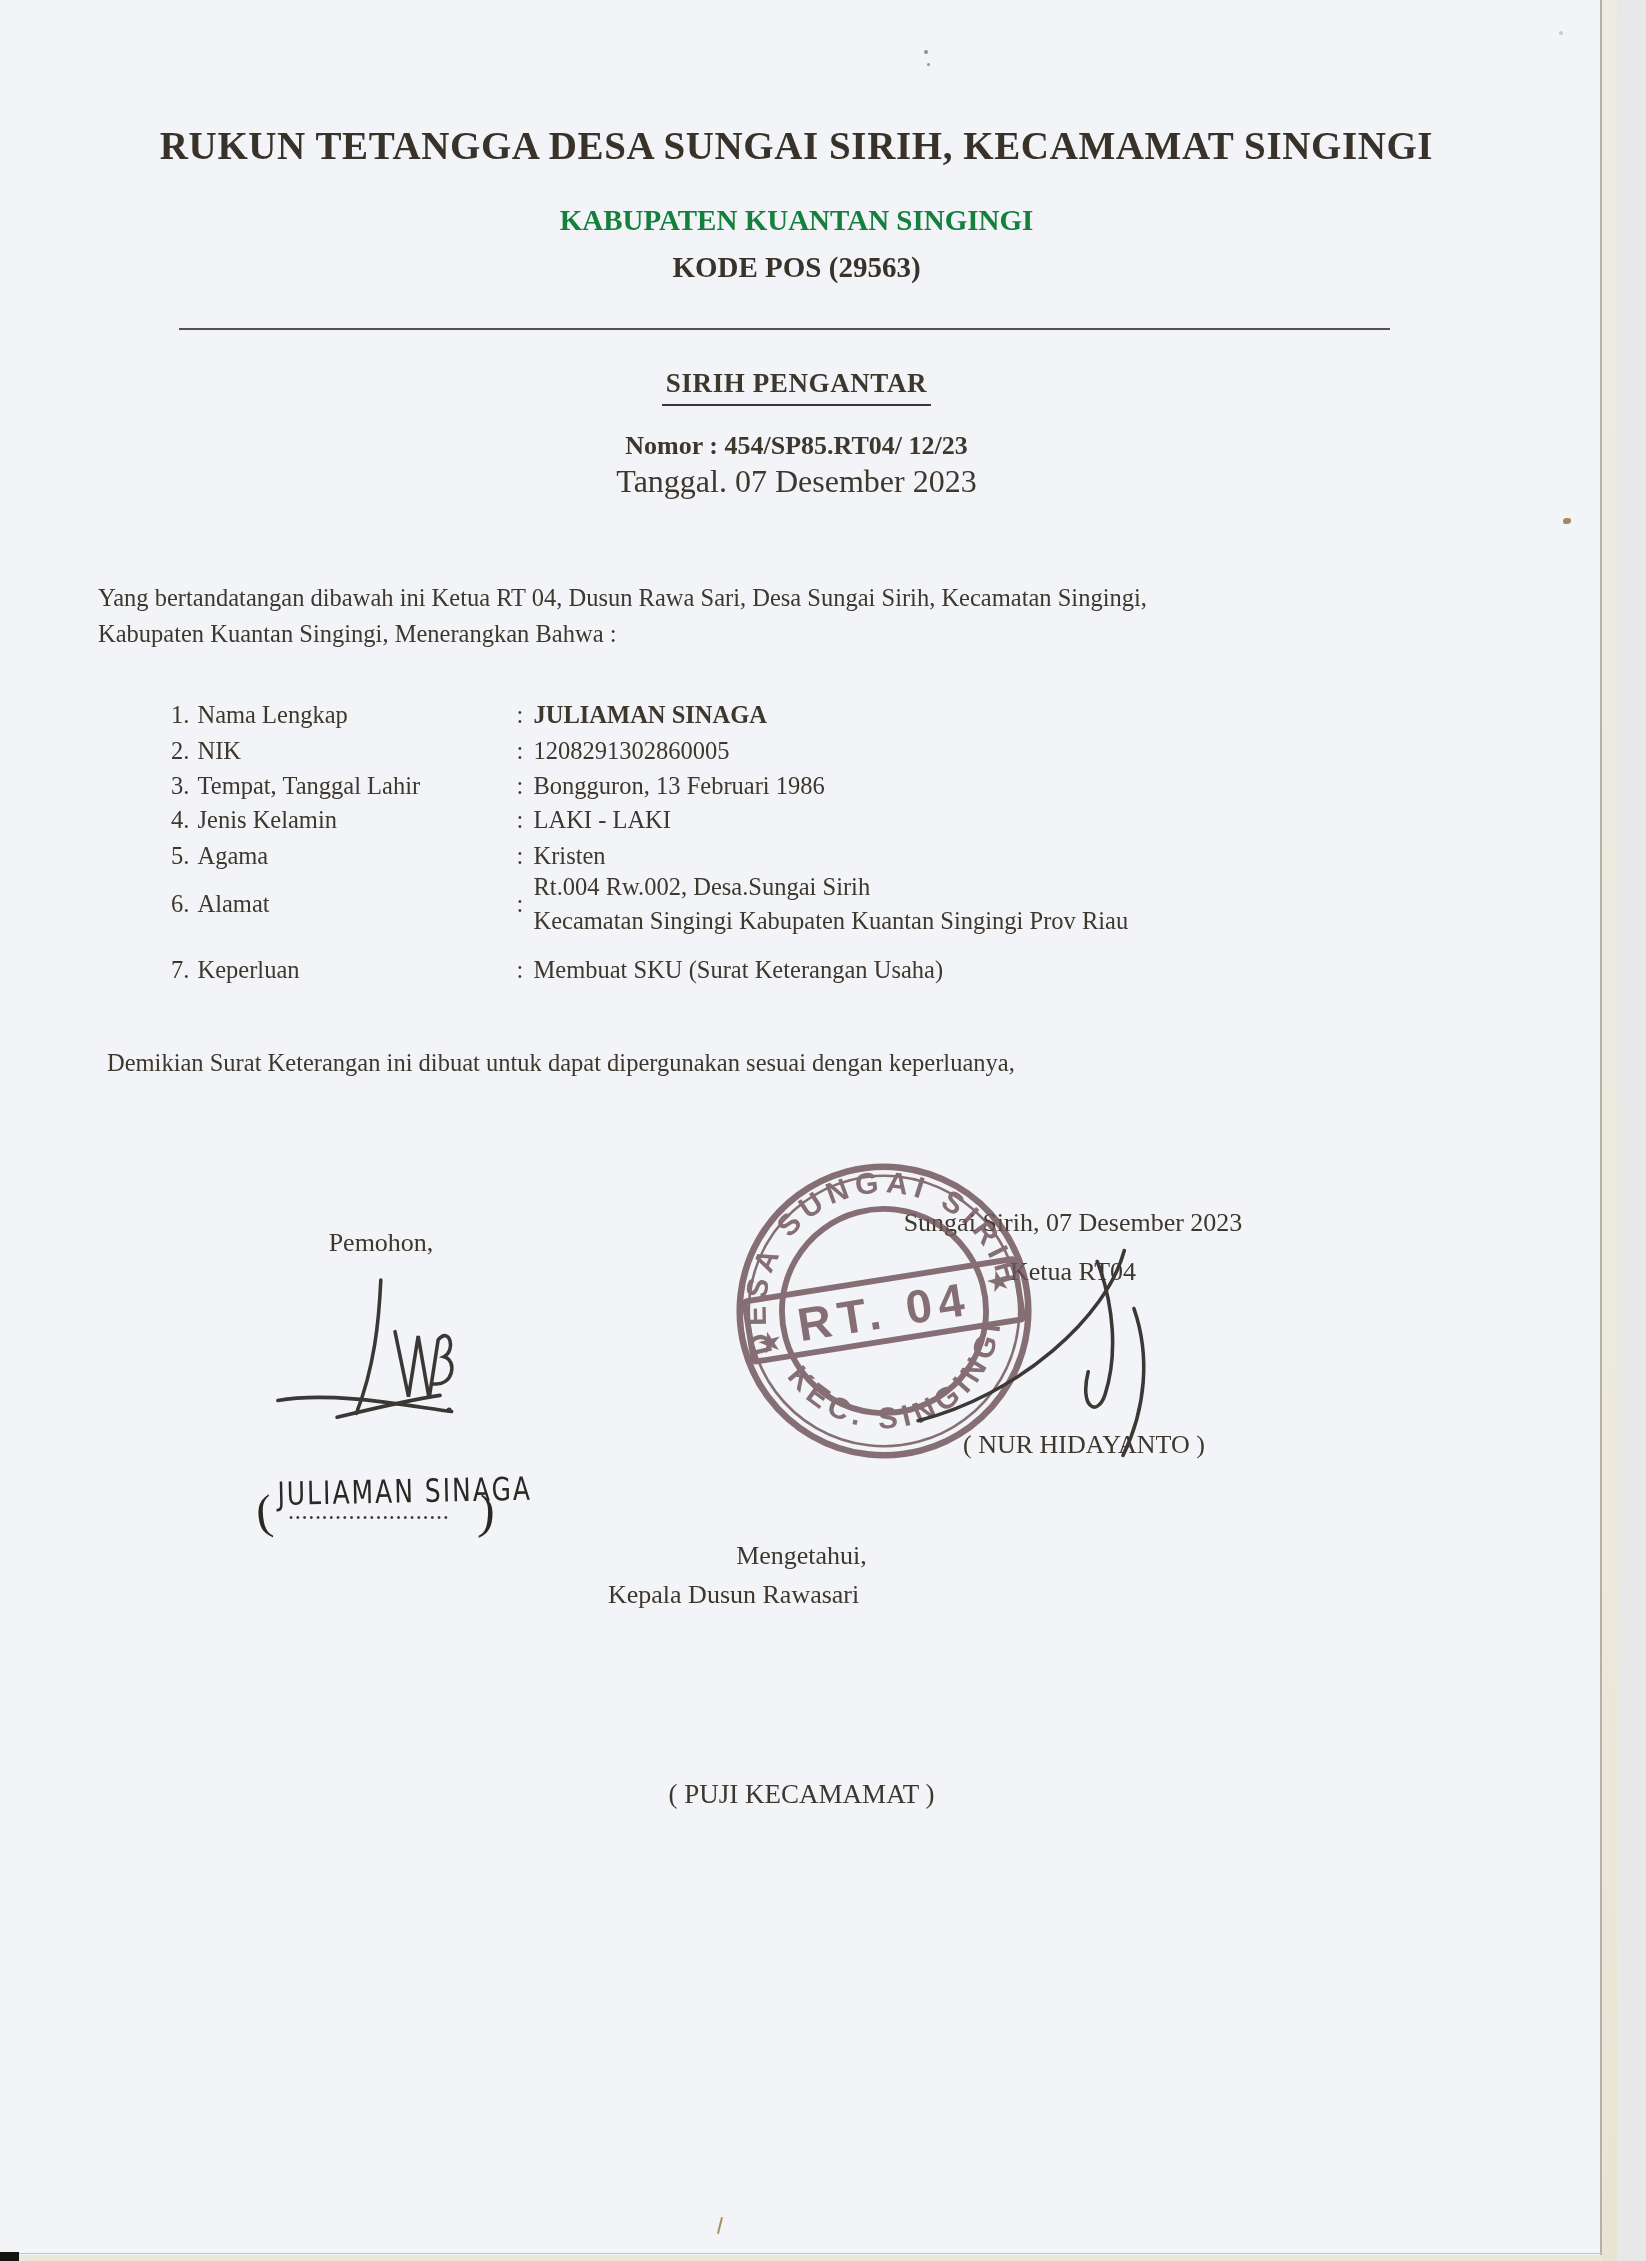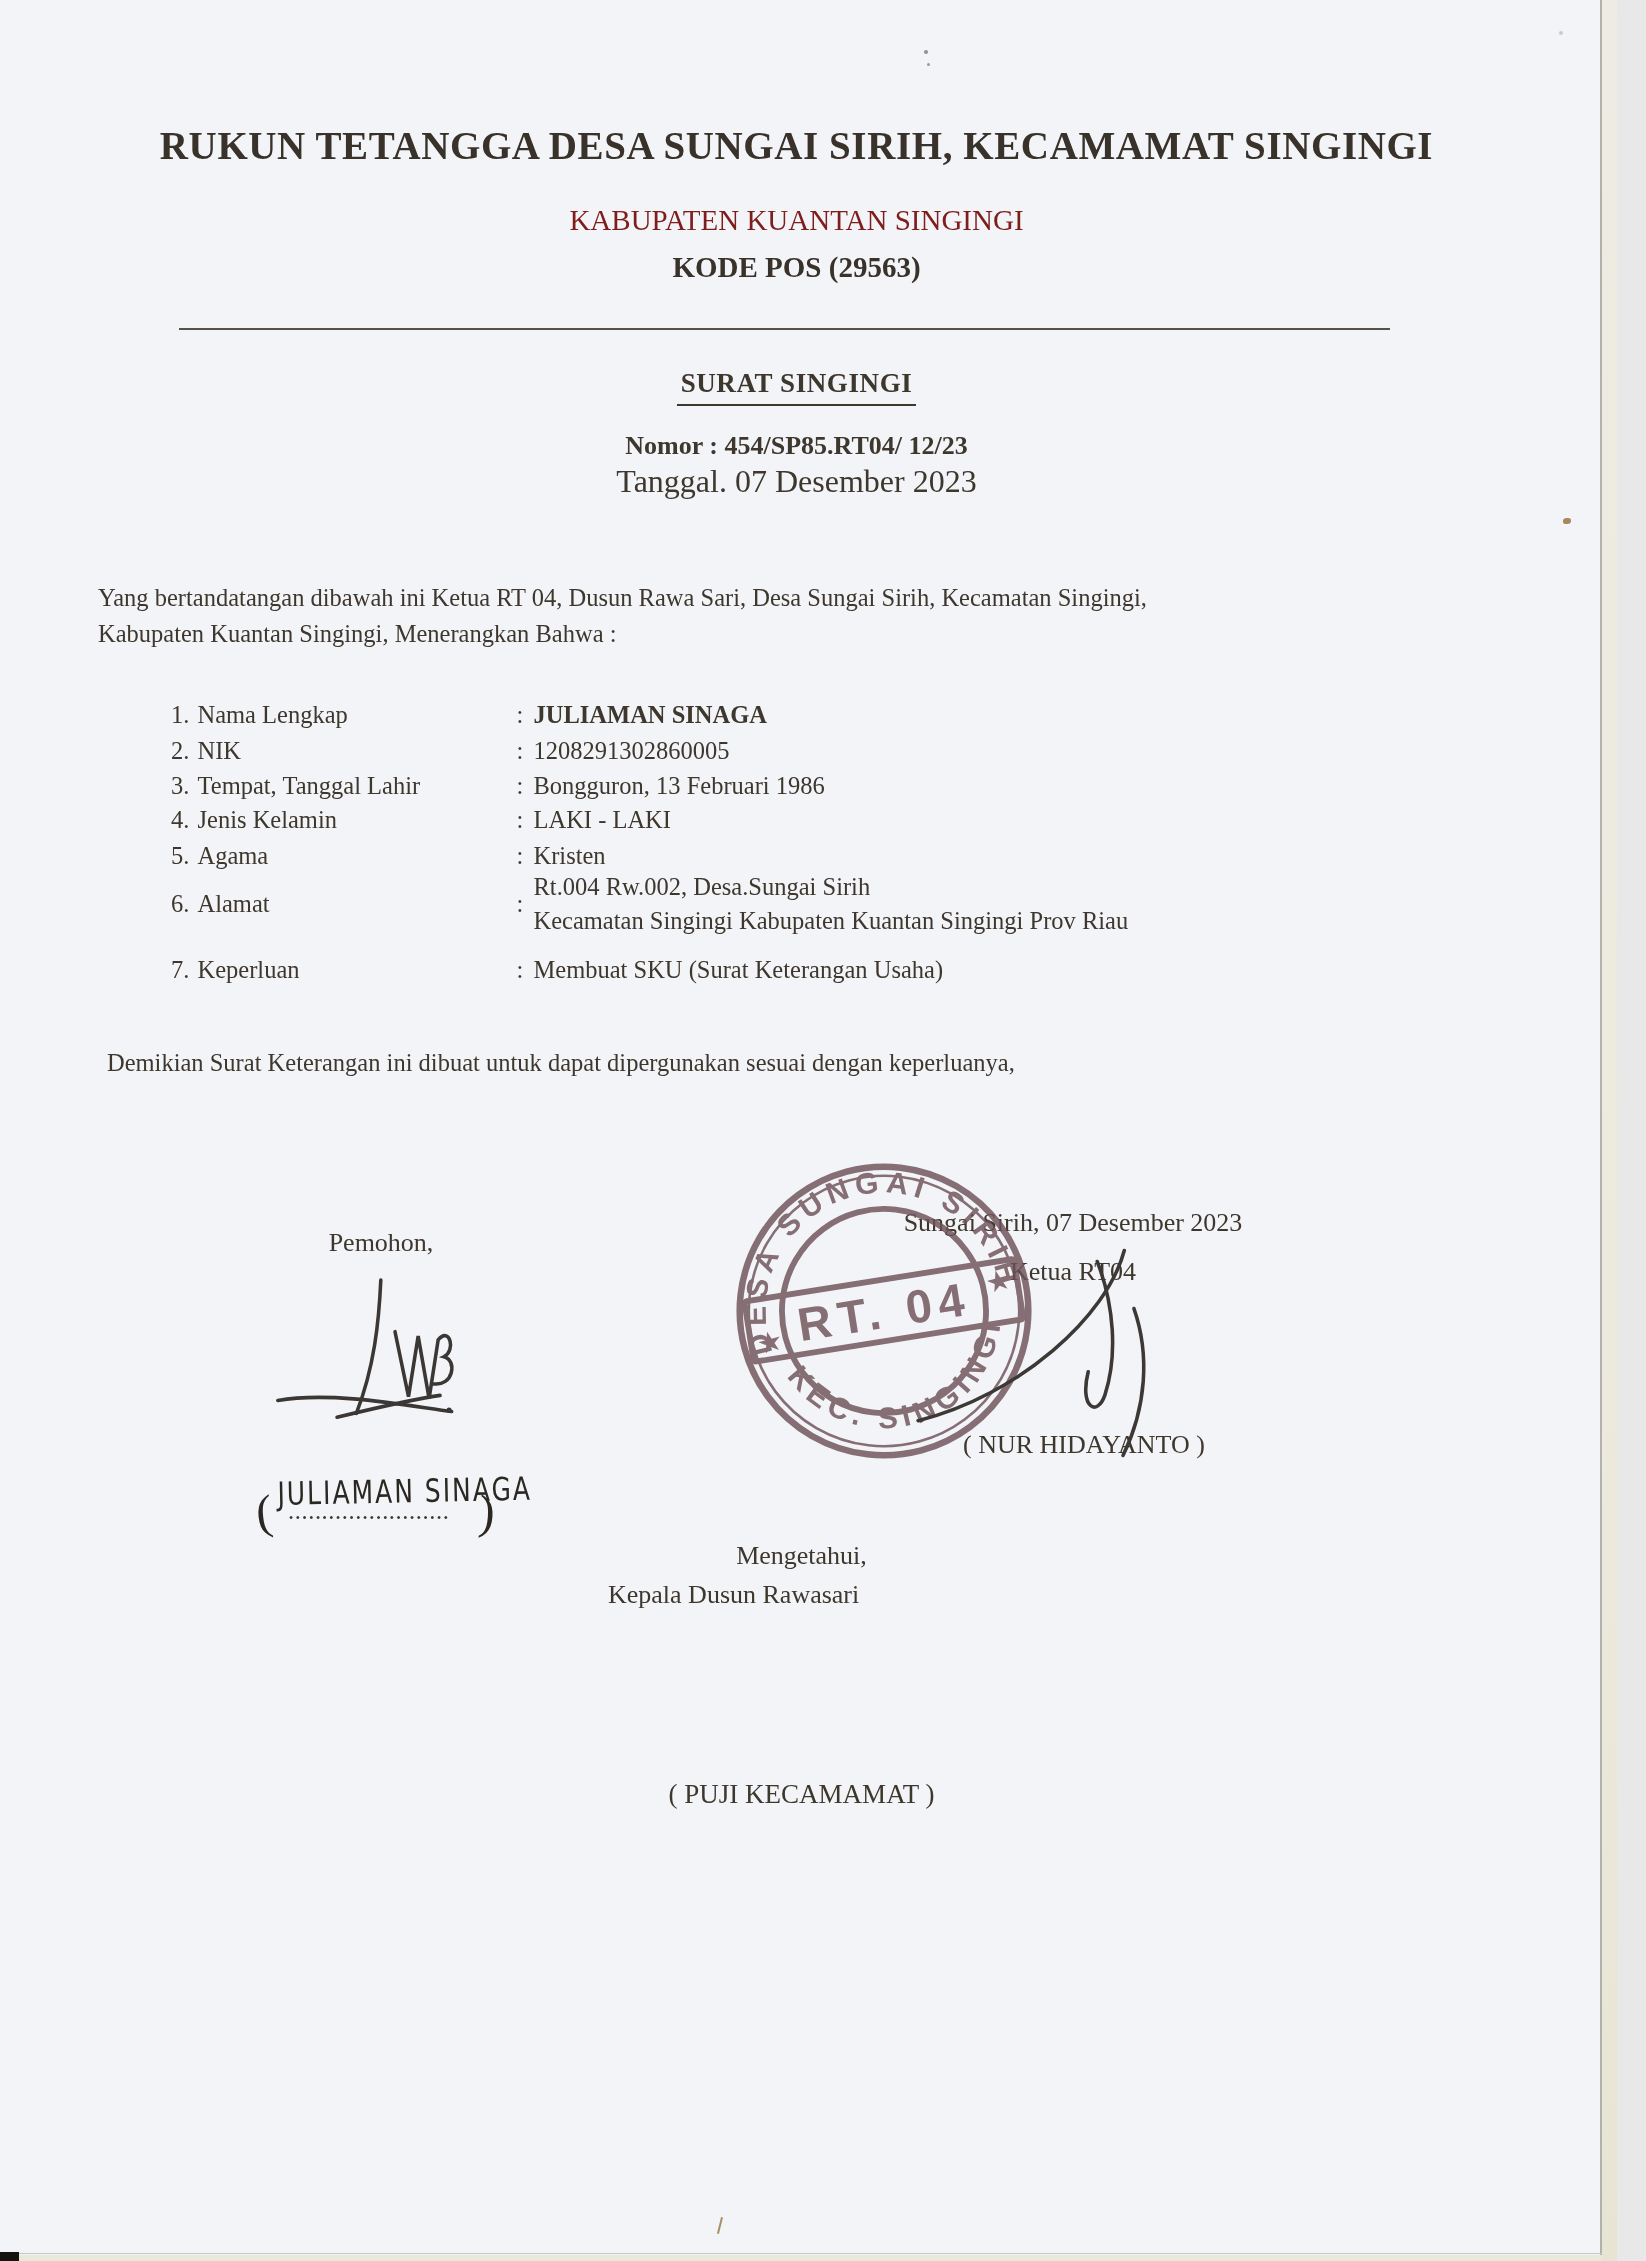--- a/index.html
+++ b/index.html
@@ -8,21 +8,21 @@
     width:1617px;height:2261px;
     background:#f3f4f7;
     overflow:hidden;
     font-family:"Liberation Serif","DejaVu Serif",serif;
     color:#3e372e;
   }
   .abs{position:absolute;}
   .ctrwrap{left:0;width:1593px;text-align:center;}
   .b{font-weight:bold;}
   .hdr1{top:123px;font-size:39px;font-weight:bold;letter-spacing:0.6px;color:#38322a;}
-  .hdr2{top:204px;font-size:29px;font-weight:normal;color:#7f1d1d;}
+  .hdr2{top:204px;font-size:29px;font-weight:bold;color:#15803d;}
   .hdr3{top:237px;font-size:29px;font-weight:bold;color:#38322a;margin-top:14px;}
   .divider{top:328px;left:179px;width:1211px;height:1.9px;background:#55514a;}
   .titlewrap{top:368px;}
   .title{display:inline-block;font-size:27px;font-weight:bold;border-bottom:2.6px solid #3e372e;padding:0 3.9px 4.5px 3.9px;letter-spacing:0.6px;}
   .nomor{top:431px;font-size:26px;font-weight:bold;}
   .tanggal{top:463px;font-size:32px;font-weight:normal;}
   .intro{top:580px;left:98px;width:1458px;font-size:24.5px;line-height:36px;}
   .closing{top:1049px;left:107px;width:1458px;font-size:24.5px;}
   .row{left:171px;width:1368px;display:flex;font-size:24.5px;line-height:30px;}
   .row .no{flex:0 0 26.5px;}
@@ -67,21 +67,21 @@
 <body>
 
 <div class="page">
 
   <div class="abs ctrwrap hdr1">RUKUN TETANGGA DESA SUNGAI SIRIH, KECAMAMAT SINGINGI</div>
   <div class="abs ctrwrap hdr2">KABUPATEN KUANTAN SINGINGI</div>
   <div class="abs ctrwrap hdr3">KODE POS (29563)</div>
   <div class="abs divider"></div>
 
   <div class="abs ctrwrap titlewrap">
-    <span class="title">SURAT SINGINGI</span>
+    <span class="title">SIRIH PENGANTAR</span>
   </div>
   <div class="abs ctrwrap nomor">Nomor : 454/SP85.RT04/ 12/23</div>
   <div class="abs ctrwrap tanggal">Tanggal. 07 Desember 2023</div>
 
   <div class="abs intro">
     <div>Yang bertandatangan dibawah ini Ketua RT 04, Dusun Rawa Sari, Desa Sungai Sirih, Kecamatan Singingi,</div>
     <div>Kabupaten Kuantan Singingi, Menerangkan Bahwa :</div>
   </div>
 
   <div class="abs row" style="top:700px">

